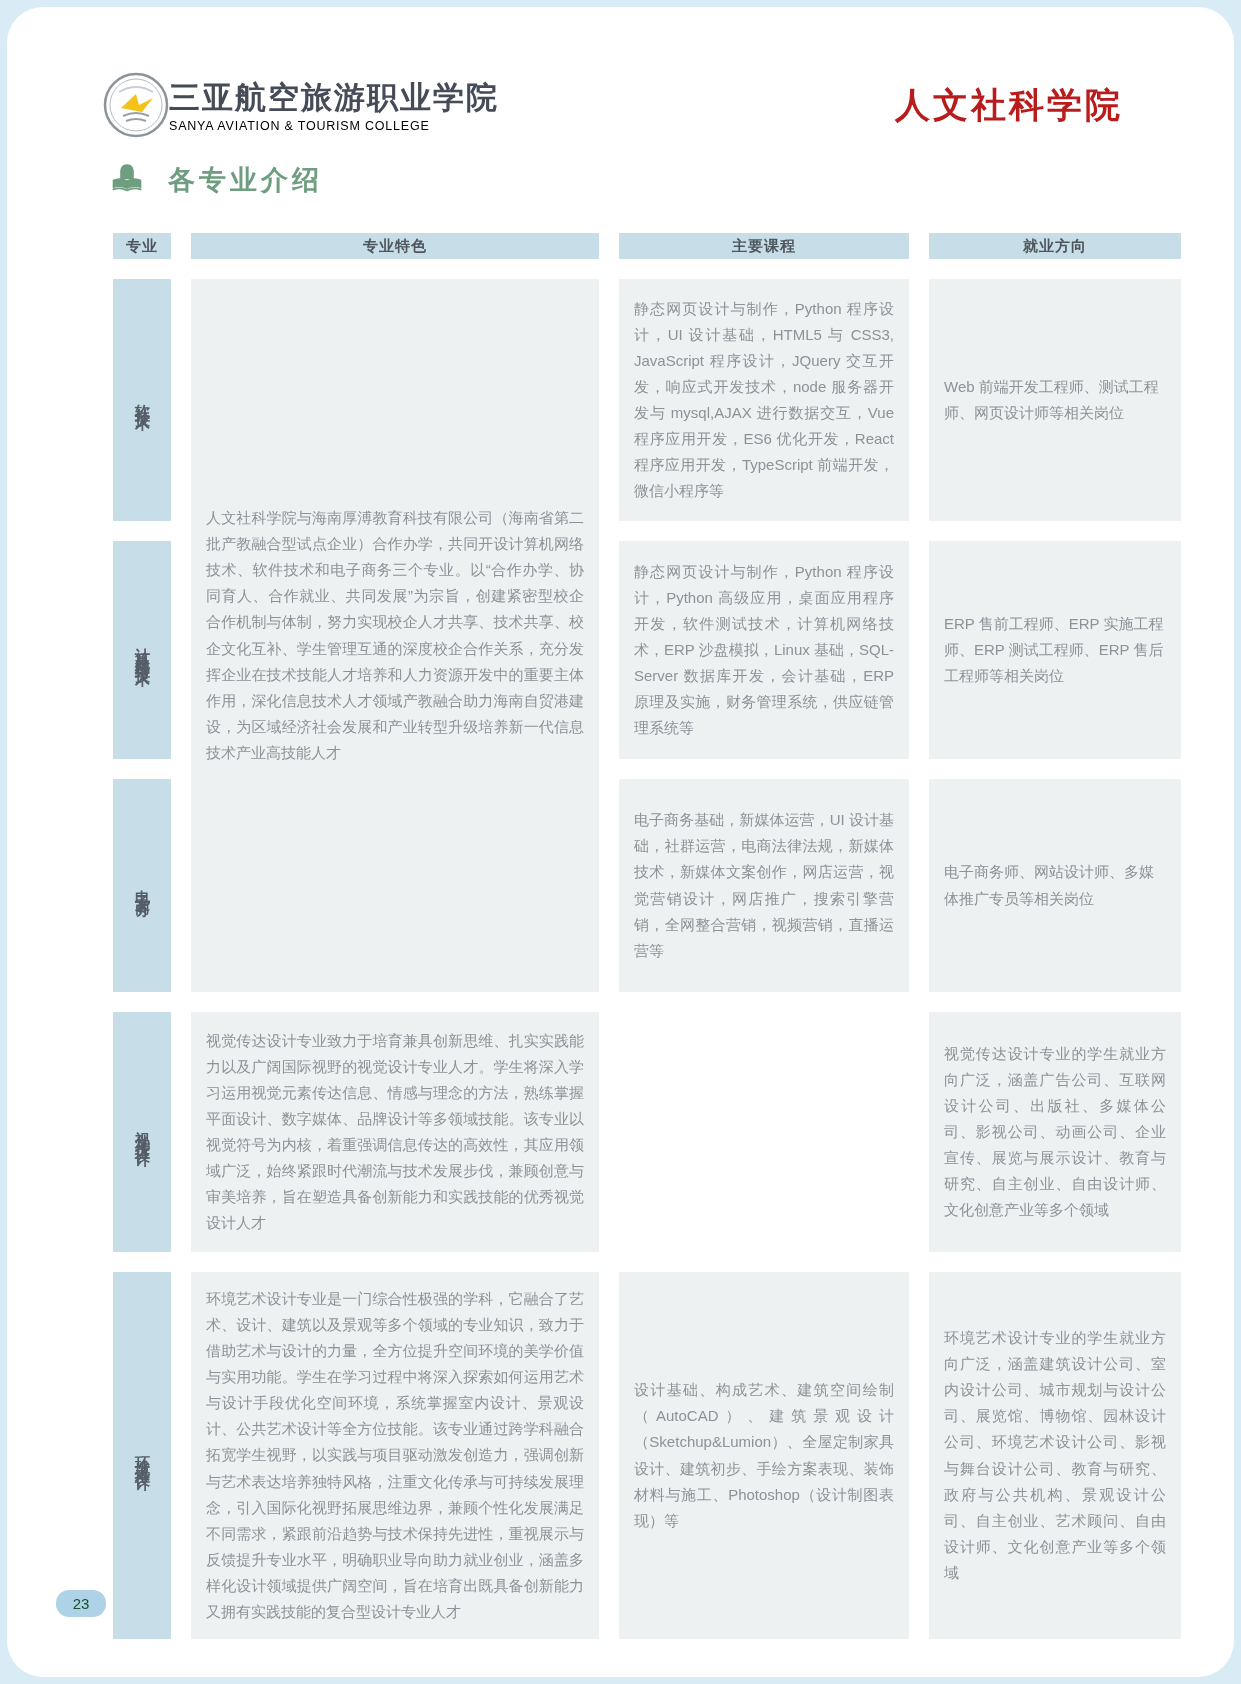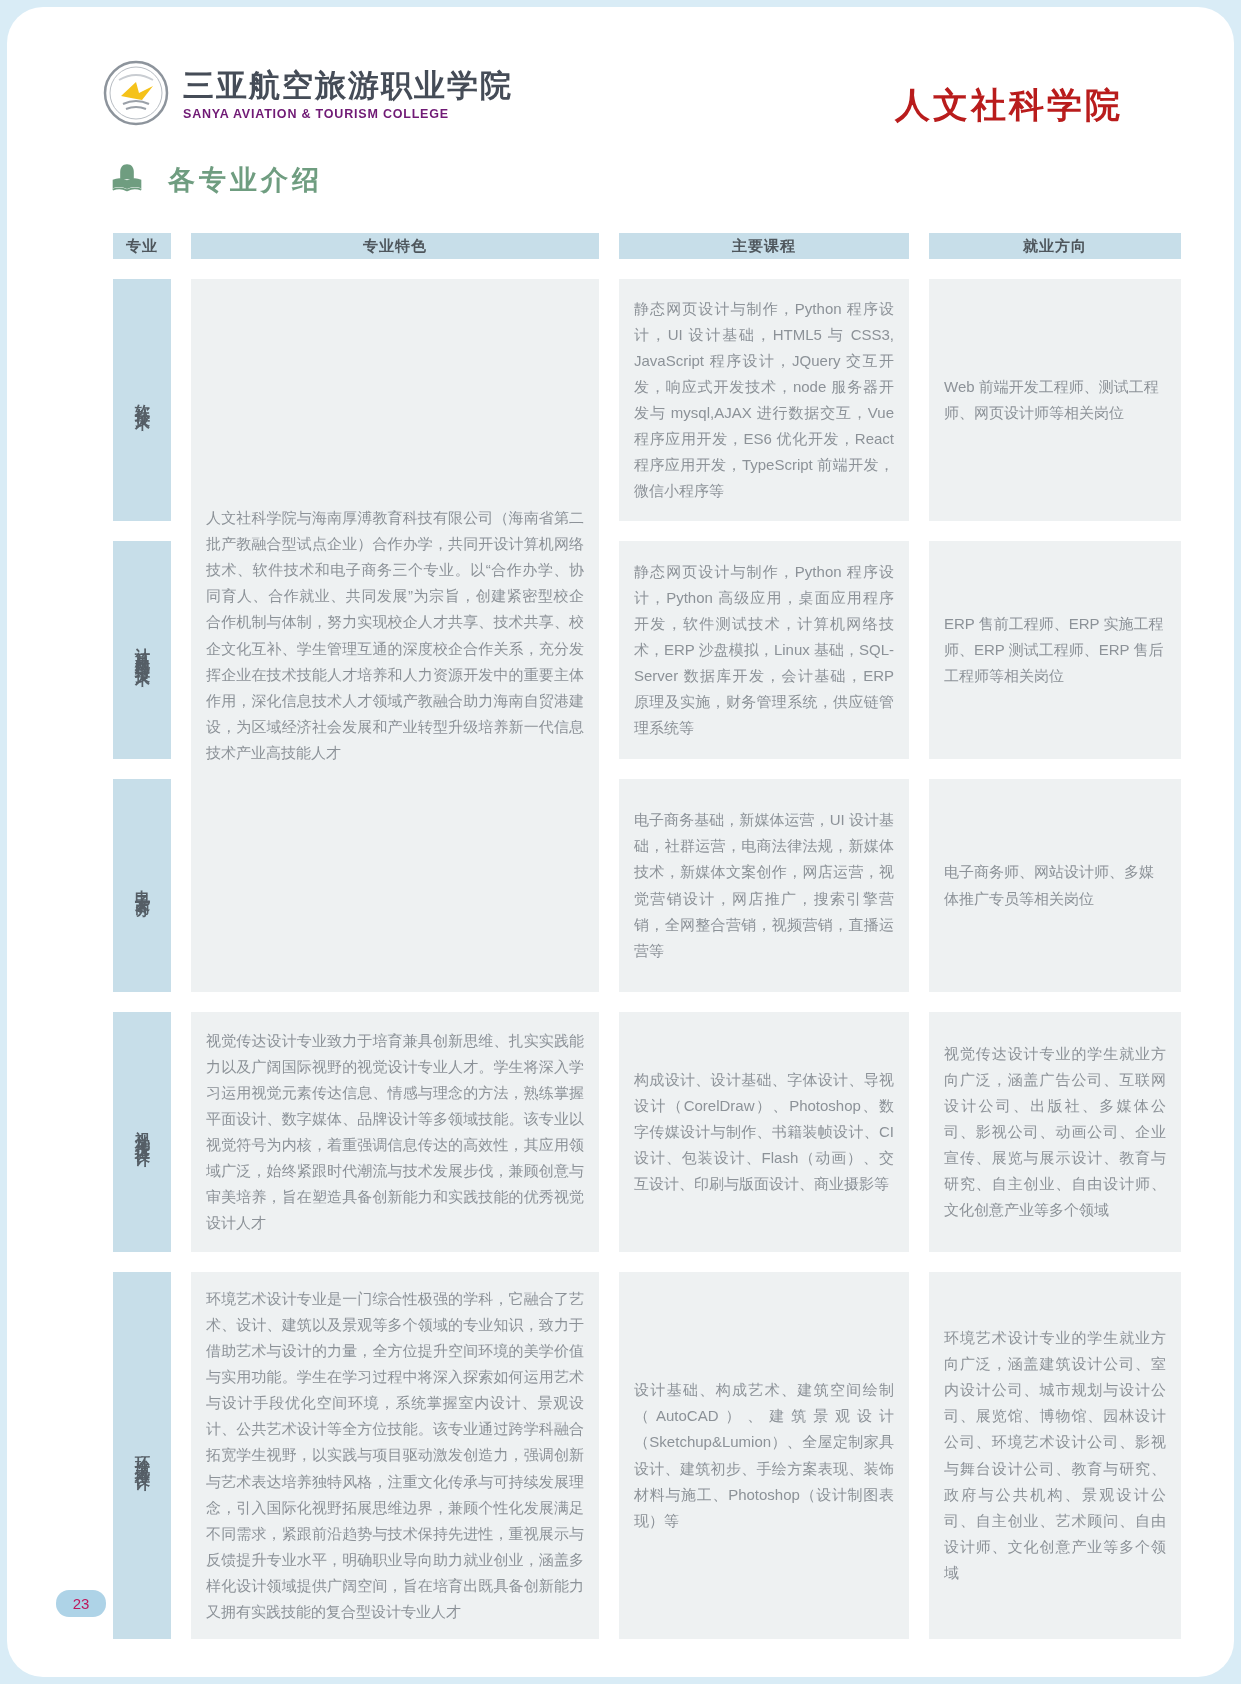--- a/index.html
+++ b/index.html
@@ -8,26 +8,26 @@
     font-family:"Liberation Sans","DejaVu Sans",sans-serif;
     background:#d9ecf6;
     position:relative;
     overflow:hidden;
   }
   .sheet {
     position:absolute; left:7px; top:7px; right:7px; bottom:7px;
     background:#ffffff; border-radius:36px;
   }
   
-  .brand { position:absolute; left:103px; top:60px; display:flex; align-items:center; gap:14px; }
+  .brand { position:absolute; left:103px; top:72px; display:flex; align-items:center; }
   .brand-text .cn {
     font-size:31px; font-weight:900; color:#454c57; letter-spacing:2px; line-height:1.1;
   }
   .brand-text .en {
-    font-size:12.5px; font-weight:700; color:#701a75; letter-spacing:0.8px; margin-top:4px;
+    font-size:12.5px; font-weight:400; color:#000000; letter-spacing:0.8px; margin-top:4px;
   }
   .college-title {
     position:absolute; top:82px; right:118px;
     font-size:35px; font-weight:800; color:#b91c1c; letter-spacing:3px;
   }
   
   .section-head { position:absolute; left:110px; top:162px; display:flex; align-items:center; gap:24px; }
   .section-head .title { font-size:27px; font-weight:700; color:#6f9d80; letter-spacing:4px; }
   
   .majors-table {
@@ -51,21 +51,21 @@
   }
   .cell-gray {
     background:#eef1f2; color:#8c9298; font-size:15px; line-height:1.74;
     display:flex; align-items:center; padding:0 15px;
   }
   .cell-gray p { text-align:justify; width:100%; }
   .careers p { text-align:left; }
   
   .page-pill {
     position:absolute; left:56px; top:1590px; width:50px; height:27px;
-    background:#aed3e7; border-radius:13px; color:#be185d;
+    background:#aed3e7; border-radius:13px; color:#14532d;
     font-size:15px; display:flex; align-items:center; justify-content:center;text-align:center;
   }
 </style>
 </head>
 <body>
 
 <div class="sheet"></div>
 
 <div class="brand">
   <span>
@@ -136,23 +136,20 @@
   <div class="cell-gray" style="grid-area:4/3">
     <p>电子商务基础，新媒体运营，UI 设计基础，社群运营，电商法律法规，新媒体技术，新媒体文案创作，网店运营，视觉营销设计，网店推广，搜索引擎营销，全网整合营销，视频营销，直播运营等</p>
   </div>
 
   <div class="cell-blue" style="grid-area:5/1">
     <span class="vlabel">视觉传达设计</span>
   </div>
   <div class="cell-gray" style="grid-area:5/2">
     <p>视觉传达设计专业致力于培育兼具创新思维、扎实实践能力以及广阔国际视野的视觉设计专业人才。学生将深入学习运用视觉元素传达信息、情感与理念的方法，熟练掌握平面设计、数字媒体、品牌设计等多领域技能。该专业以视觉符号为内核，着重强调信息传达的高效性，其应用领域广泛，始终紧跟时代潮流与技术发展步伐，兼顾创意与审美培养，旨在塑造具备创新能力和实践技能的优秀视觉设计人才</p>
   </div>
-  <div class="cell-gray" style="grid-area:5/3">
-    <p>构成设计、设计基础、字体设计、导视设计（CorelDraw）、Photoshop、数字传媒设计与制作、书籍装帧设计、CI 设计、包装设计、Flash（动画）、交互设计、印刷与版面设计、商业摄影等</p>
-  </div>
   <div class="cell-gray" style="grid-area:5/4">
     <p>视觉传达设计专业的学生就业方向广泛，涵盖广告公司、互联网设计公司、出版社、多媒体公司、影视公司、动画公司、企业宣传、展览与展示设计、教育与研究、自主创业、自由设计师、文化创意产业等多个领域</p>
   </div>
 
   <div class="cell-blue" style="grid-area:6/1">
     <span class="vlabel">环境艺术设计</span>
   </div>
   <div class="cell-gray" style="grid-area:6/2">
     <p>环境艺术设计专业是一门综合性极强的学科，它融合了艺术、设计、建筑以及景观等多个领域的专业知识，致力于借助艺术与设计的力量，全方位提升空间环境的美学价值与实用功能。学生在学习过程中将深入探索如何运用艺术与设计手段优化空间环境，系统掌握室内设计、景观设计、公共艺术设计等全方位技能。该专业通过跨学科融合拓宽学生视野，以实践与项目驱动激发创造力，强调创新与艺术表达培养独特风格，注重文化传承与可持续发展理念，引入国际化视野拓展思维边界，兼顾个性化发展满足不同需求，紧跟前沿趋势与技术保持先进性，重视展示与反馈提升专业水平，明确职业导向助力就业创业，涵盖多样化设计领域提供广阔空间，旨在培育出既具备创新能力又拥有实践技能的复合型设计专业人才</p>
   </div>

